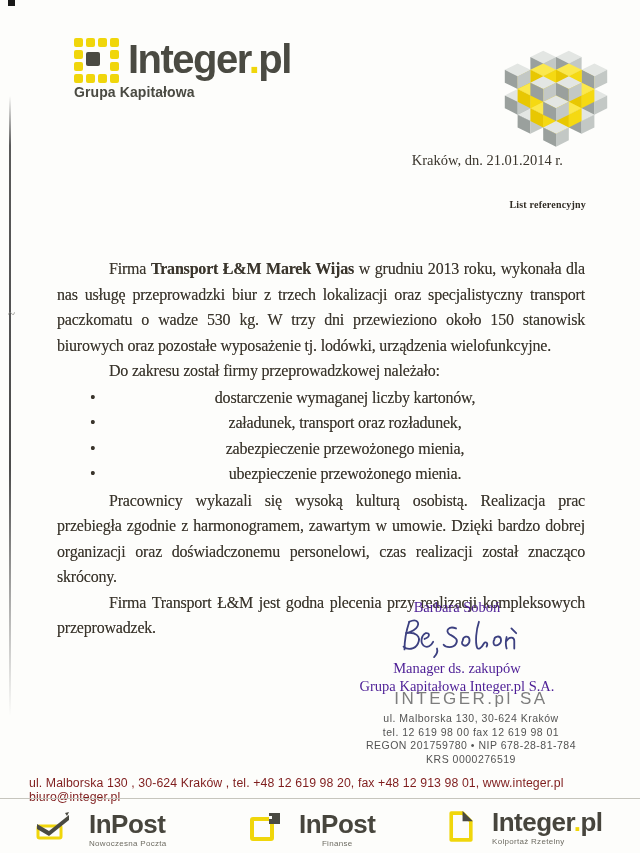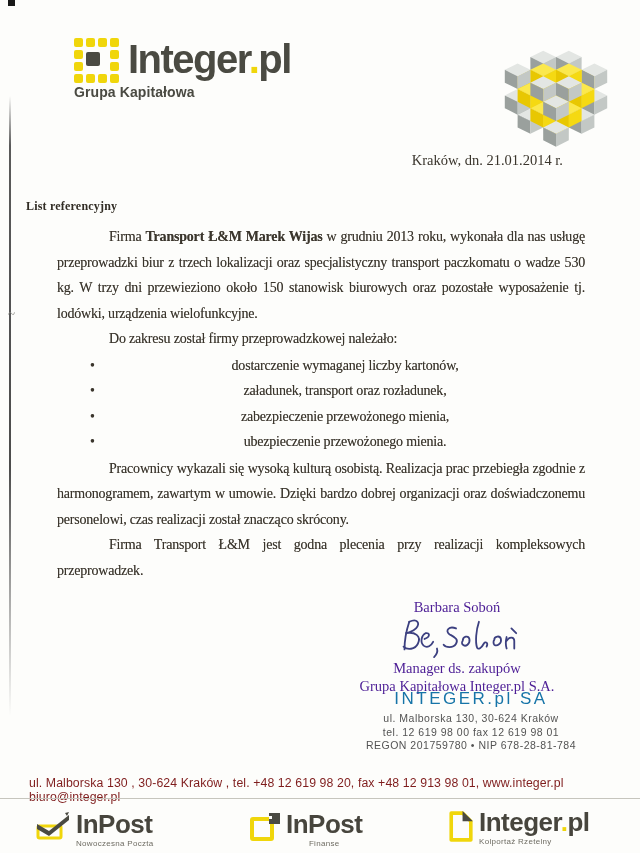--- a/index.html
+++ b/index.html
@@ -20,55 +20,55 @@
               line-height:42px;color:#4a4a42;letter-spacing:-1.5px;}
   .brand-text .dot{color:#f0d60b;}
   .brand-sub{font-family:"Liberation Sans",sans-serif;font-weight:700;font-size:14px;
              color:#4a4a42;margin-top:1px;letter-spacing:0.1px;}
 
   .cube{position:absolute;left:492px;top:30px;width:128px;height:122px;}
   .cube svg{width:100%;height:100%;}
 
   .dateline{position:absolute;top:152px;right:77px;font-size:14.5px;color:#3a352c;}
 
-  .title{position:absolute;top:199px;left:26px;width:560px;text-align:left;
-         font-weight:700;font-size:12px;color:#322d25;letter-spacing:0.2px;}
-
-  
-  .body{position:absolute;left:57px;top:224px;width:528px;font-size:14px;
+  .title{position:absolute;top:199px;left:26px;width:560px;text-align:right;
+         font-weight:700;font-size:10px;color:#322d25;letter-spacing:0.2px;}
+
+  
+  .body{position:absolute;left:57px;top:256px;width:528px;font-size:16px;
         line-height:25.5px;letter-spacing:-0.2px;color:#3a352c;
         text-shadow:0 0 0.4px rgba(58,53,44,0.55);}
   .body p{margin:0;}
   .just{text-align:justify;}
   .indent{text-indent:52px;}
   ul.tasks{list-style:none;margin:1px 0 1px 0;padding:0 0 0 33px;text-align:center;}
   ul.tasks li{position:relative;padding-left:15px;line-height:25.5px;}
   ul.tasks li::before{content:"\2022";position:absolute;left:0;top:0;}
 
   
   .sig{position:absolute;left:328px;top:599px;width:258px;text-align:center;
        font-size:14.5px;line-height:17px;color:#4c1d95;}
   .sig-script{display:block;margin:1px auto 0;width:134px;height:42px;}
   .sig-script path{fill:none;stroke:#3c4080;stroke-width:1.9;stroke-linecap:round;}
   .sig-role{margin-top:1px;}
   .sig-co{margin-top:1px;}
 
   
   .stamp{position:absolute;left:340px;top:689px;width:262px;text-align:center;
          font-family:"Liberation Sans",sans-serif;color:#454545;opacity:0.92;}
-  .stamp-title{font-size:17px;letter-spacing:2.5px;color:#0369a1;margin-bottom:3px;}
+  .stamp-title{font-size:17px;letter-spacing:2.5px;color:#737373;margin-bottom:3px;}
   .stamp-line{font-size:10.5px;line-height:13.5px;letter-spacing:0.5px;}
 
   
   .footer-address{position:absolute;left:29px;top:776px;width:588px;
                   font-family:"Liberation Sans",sans-serif;font-size:12.3px;
                   color:#7f1d1d;letter-spacing:0.1px;}
   .footer-rule{position:absolute;left:0;top:798px;width:640px;height:1px;background:#c6c5bd;}
   .footer-logos{position:absolute;left:0;top:806px;width:640px;height:47px;}
-  .flogo{position:absolute;display:flex;align-items:flex-start;gap:5px;}
+  .flogo{position:absolute;display:flex;align-items:flex-start;gap:18px;}
   .flogo .icon svg{display:block;}
   .fl-name{font-family:"Liberation Sans",sans-serif;font-weight:700;font-size:26px;
            line-height:25px;color:#47453d;letter-spacing:-0.5px;}
   .fl-name .dot{color:#f0d60b;}
   .fl-tag{font-family:"Liberation Sans",sans-serif;font-size:8px;color:#6e6c63;
           letter-spacing:0.3px;margin-top:2px;}
   #flogo-1{left:35px;top:6px;}
   #flogo-2{left:250px;top:6px;}
   #flogo-2 .fl-tag{text-align:center;}
   #flogo-3{left:447px;top:4px;}
@@ -241,20 +241,21 @@
     </svg>
     <div class="sig-role">Manager ds. zakupów</div>
     <div class="sig-co">Grupa Kapitałowa Integer.pl S.A.</div>
   </div>
 
   <div class="stamp">
     <div class="stamp-title">INTEGER.pl SA</div>
     <div class="stamp-line">ul. Malborska 130, 30-624 Kraków</div>
     <div class="stamp-line">tel. 12 619 98 00 fax 12 619 98 01</div>
     <div class="stamp-line">REGON 201759780 • NIP 678-28-81-784</div>
+    <div class="stamp-line">KRS 0000276519</div>
   </div>
 
   <div class="footer-address">ul. Malborska 130 , 30-624 Kraków , tel. +48 12 619 98 20,  fax +48 12 913 98 01,   www.integer.pl  biuro@integer.pl</div>
   <div class="footer-rule"></div>
 
   <div class="footer-logos">
 
     <div class="flogo" id="flogo-1">
       <span class="icon">
         <svg width="36" height="30" viewBox="0 0 36 30">

